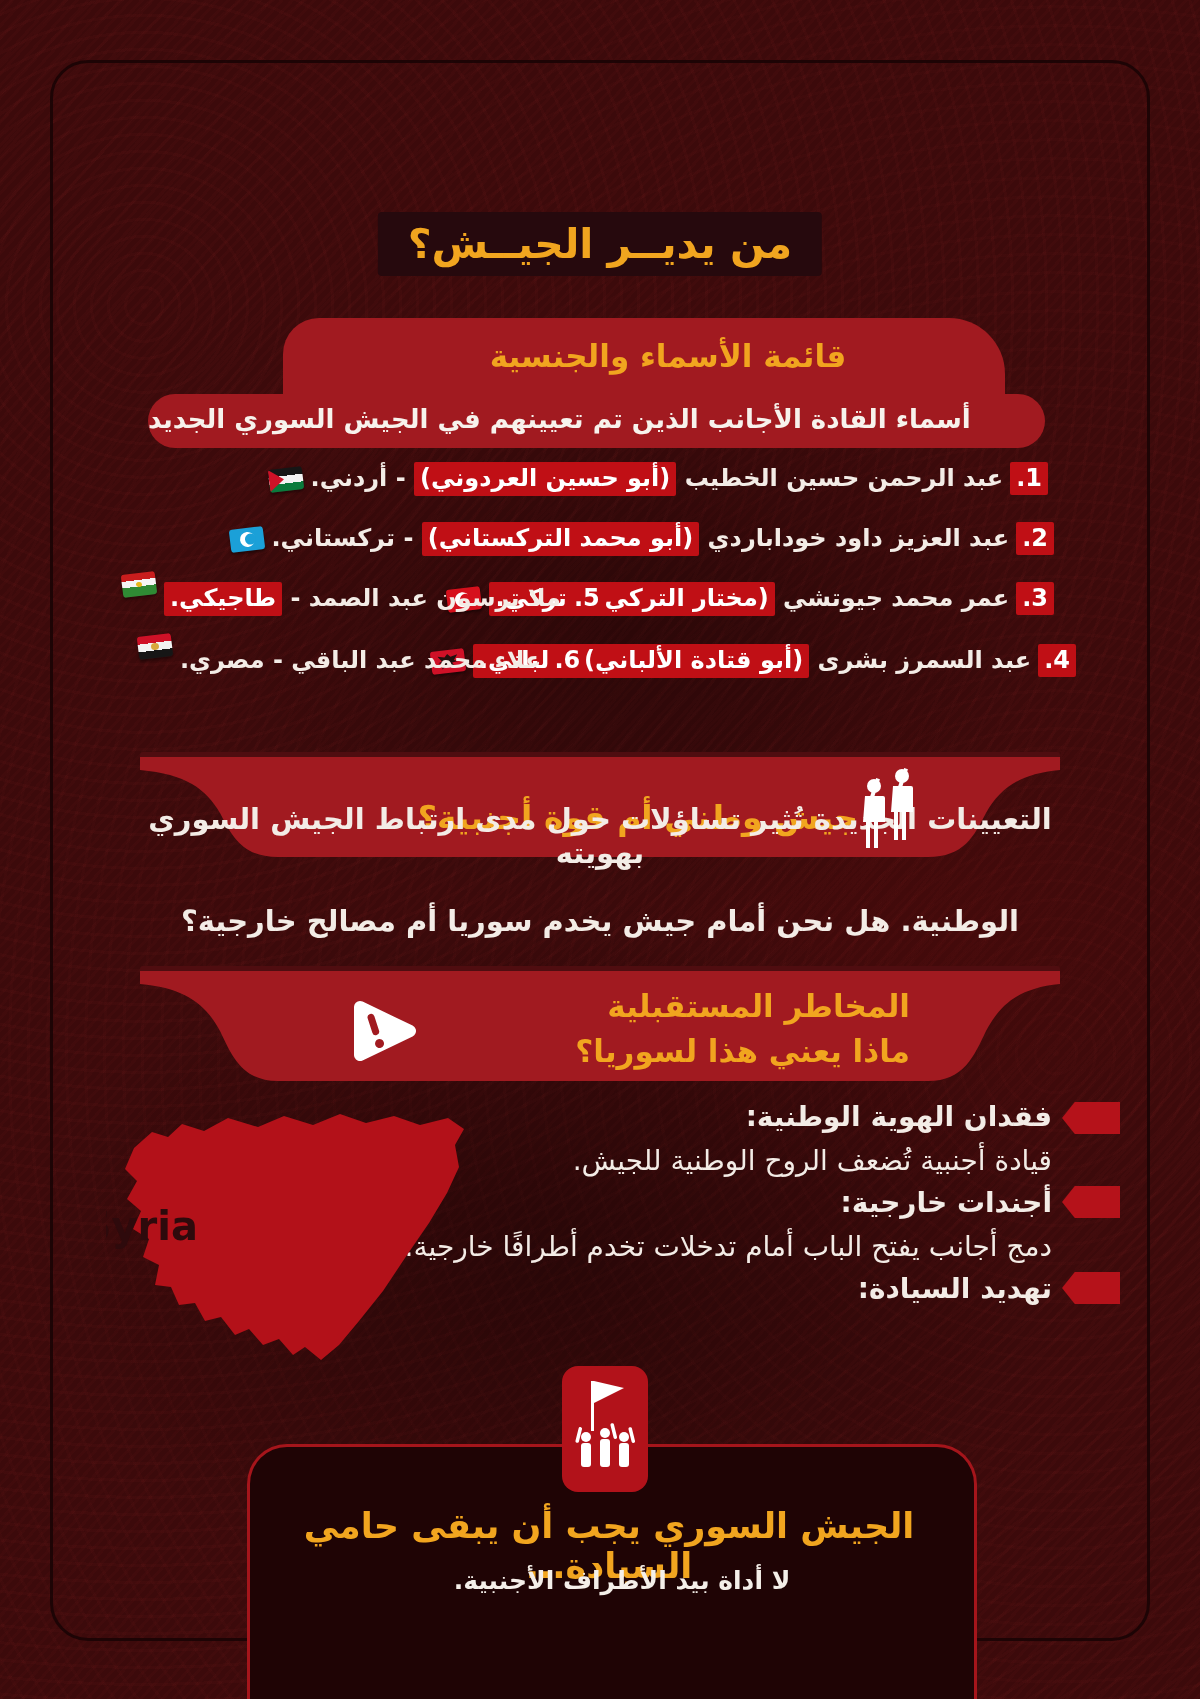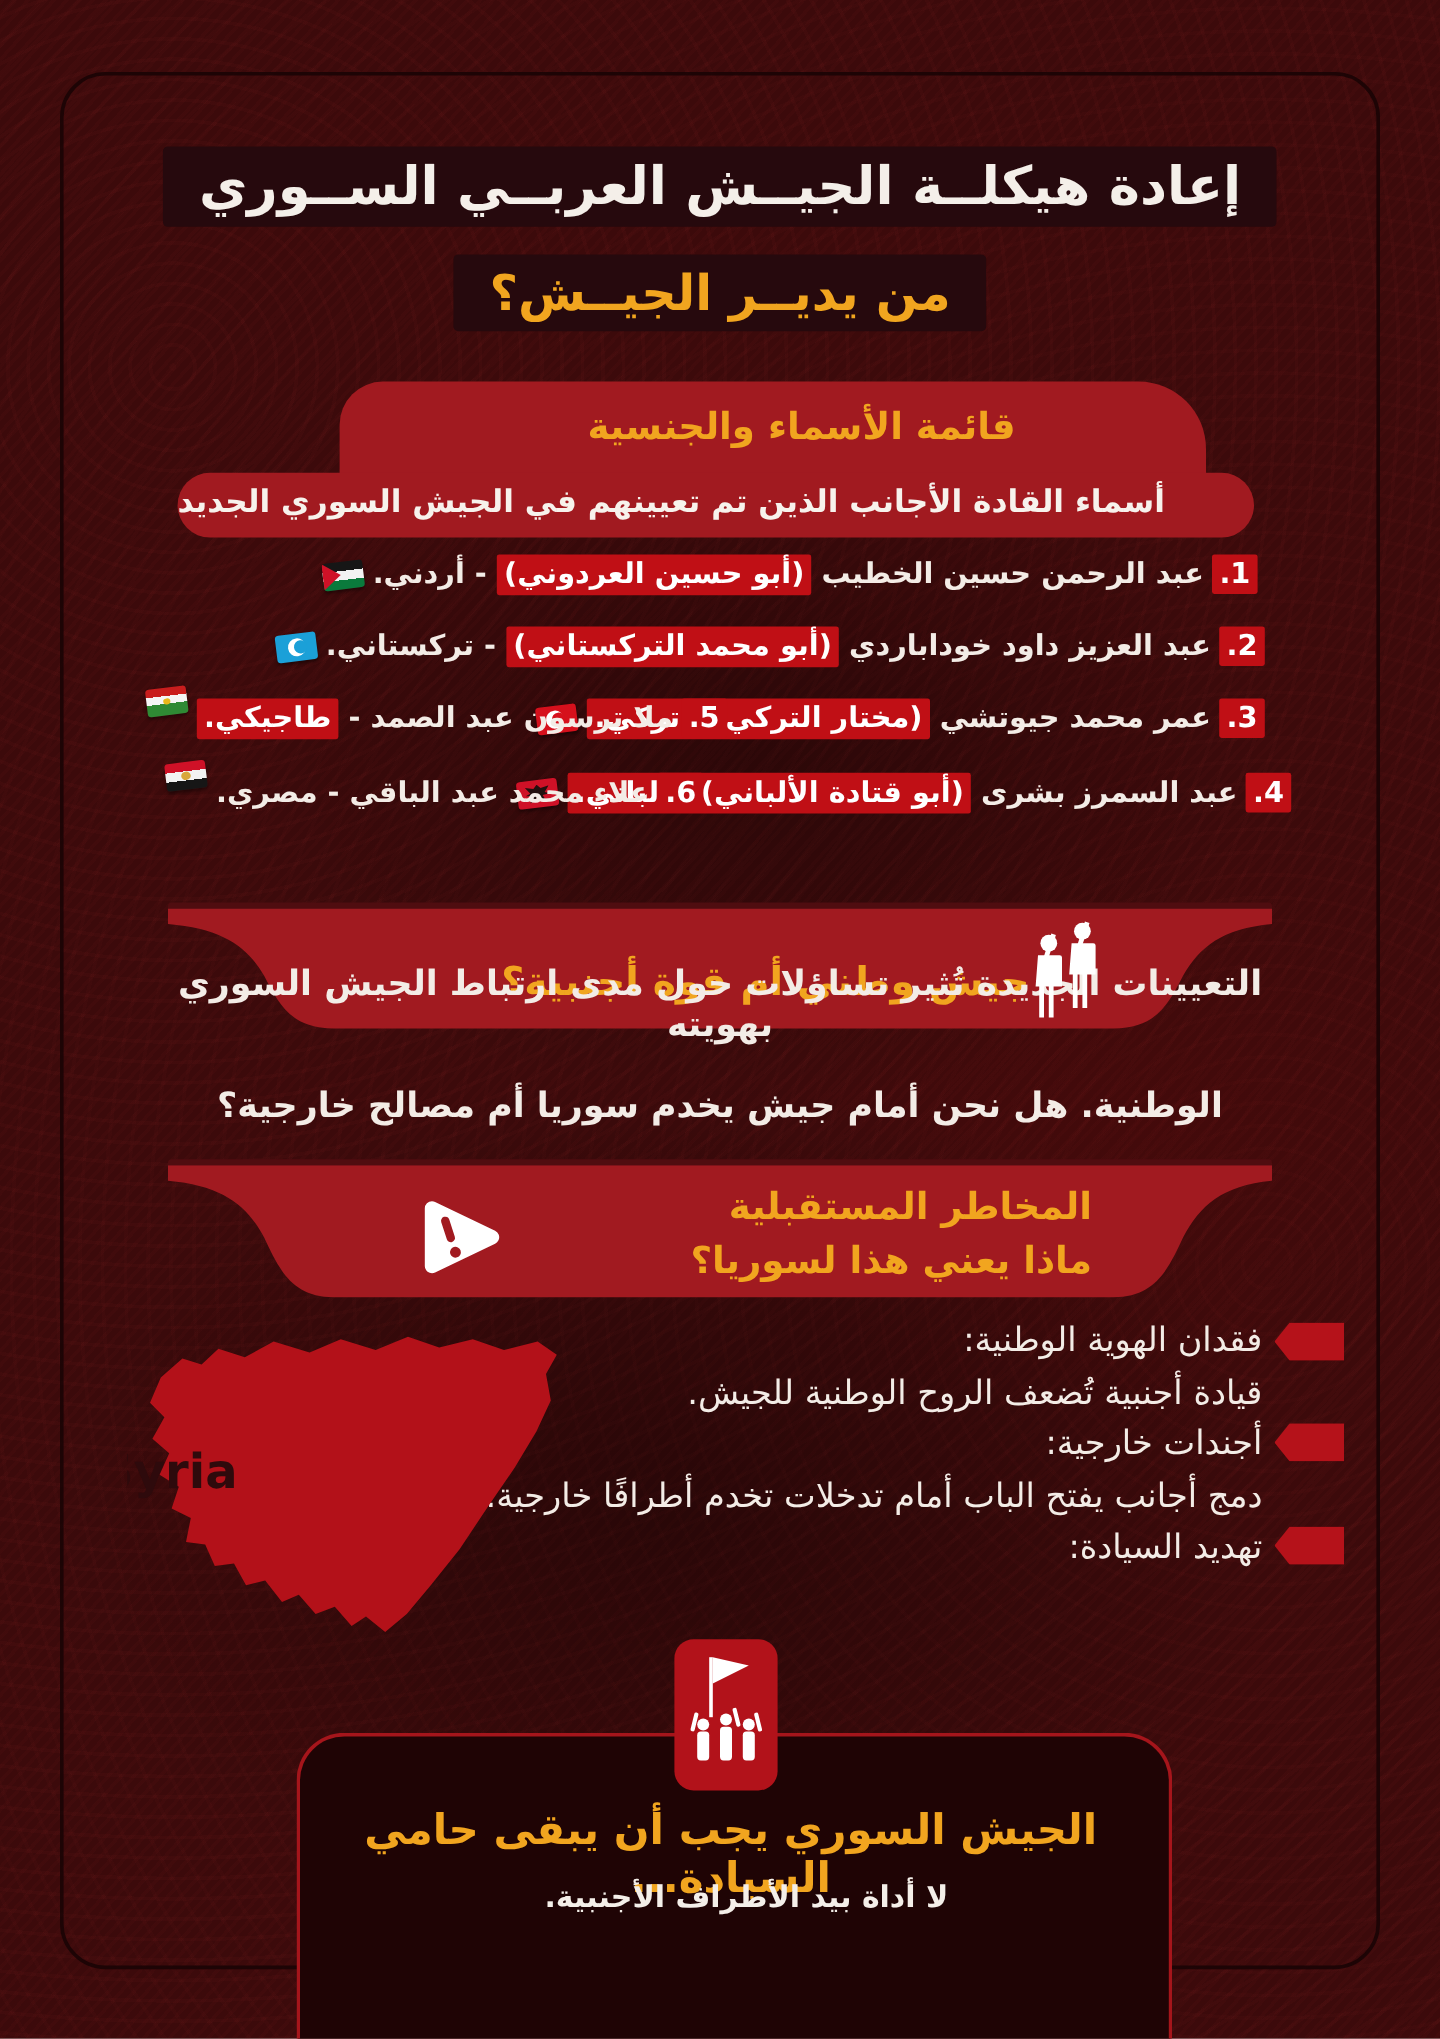--- a/index.html
+++ b/index.html
@@ -50,40 +50,39 @@
   .flag-albania::before{content:"";position:absolute;left:7px;top:4px;width:20px;height:15px;background:#23100f;
     clip-path:polygon(50% 0,65% 20%,100% 10%,80% 45%,100% 55%,70% 60%,85% 100%,50% 70%,15% 100%,30% 60%,0 55%,20% 45%,0 10%,35% 20%);}
   .flag-egypt{background:linear-gradient(180deg,#cf1127 33.4%,#f2f2f2 33.4% 66.7%,#161616 66.7%);}
   .flag-egypt::before{content:"";position:absolute;left:13px;top:8px;width:8px;height:7px;border-radius:50%;background:#d8a63c;}
   .divider{position:absolute;left:140px;width:920px;height:9px;background:#4f0d10;border-radius:3px;}
   .ribbon{position:absolute;left:140px;width:920px;}
   .ribbon-label{position:absolute;color:#f1a51f;font-weight:bold;text-align:right;}
   #para1,#para2{position:absolute;left:130px;width:940px;text-align:center;color:#f3ece6;
     font-size:29px;font-weight:bold;}
   .risk-line{position:absolute;right:148px;color:#f3ece6;font-size:28px;white-space:nowrap;text-align:right;}
-  .risk-title{font-weight:normal;}
+  .risk-title{font-weight:bold;}
   .tag{position:absolute;right:80px;width:58px;height:32px;background:#b5121a;
     clip-path:polygon(0 50%,22% 0,100% 0,100% 100%,22% 100%);box-shadow:2px 3px 4px rgba(0,0,0,.4);}
   #map{position:absolute;left:106px;top:1106px;}
   #badge{position:absolute;left:562px;top:1366px;width:86px;height:126px;background:#b2121a;
     border-radius:16px;z-index:3;display:flex;align-items:center;justify-content:center;}
   #bottom-box{position:absolute;left:247px;top:1444px;width:724px;height:258px;background:#1f0405;
     border:3px solid #a5151b;border-bottom:none;border-radius:40px 40px 0 0;z-index:2;}
   #footer-l1{position:absolute;left:247px;width:724px;top:1506px;text-align:center;
     color:#f1a51f;font-size:35px;font-weight:bold;z-index:4;}
   #footer-l2{position:absolute;left:260px;width:724px;top:1566px;text-align:center;
     color:#f4efe9;font-size:25px;font-weight:bold;z-index:4;}
 </style>
 </head>
 <body>
 
 <div id="page">
   <div class="frame"></div>
 
-  <div class="titlebox" id="main-title">إعادة هيكلــة الجيــش العربــي الســوري</div>
   <div class="titlebox" id="main-subtitle">من يديــر الجيــش؟</div>
 
   <div class="banner-red" id="b1-hump"></div>
   <div class="banner-red" id="b1-bar"></div>
   <div id="b1-title">قائمة الأسماء والجنسية</div>
   <div id="b1-sub">أسماء القادة الأجانب الذين تم تعيينهم في الجيش السوري الجديد</div>
 
   <div class="item" style="top:458px;right:152px">
     <span class="num">1.</span><span>عبد الرحمن حسين الخطيب </span><span class="hl">(أبو حسين العردوني)</span><span> - أردني.</span><span class="flag flag-jordan"></span>
   </div>

